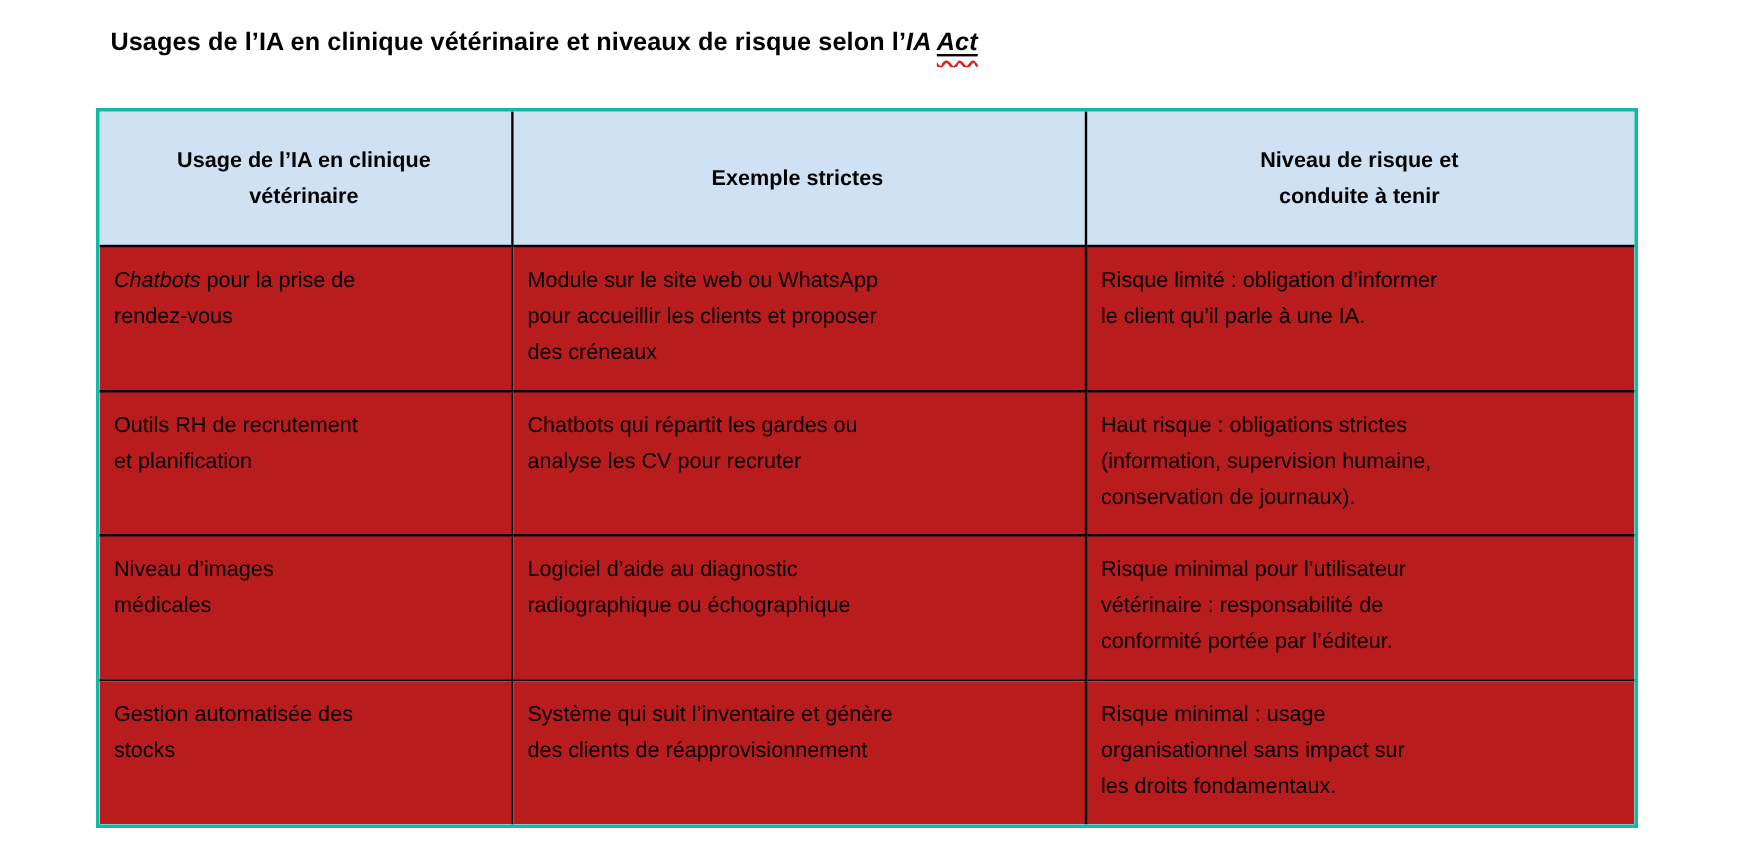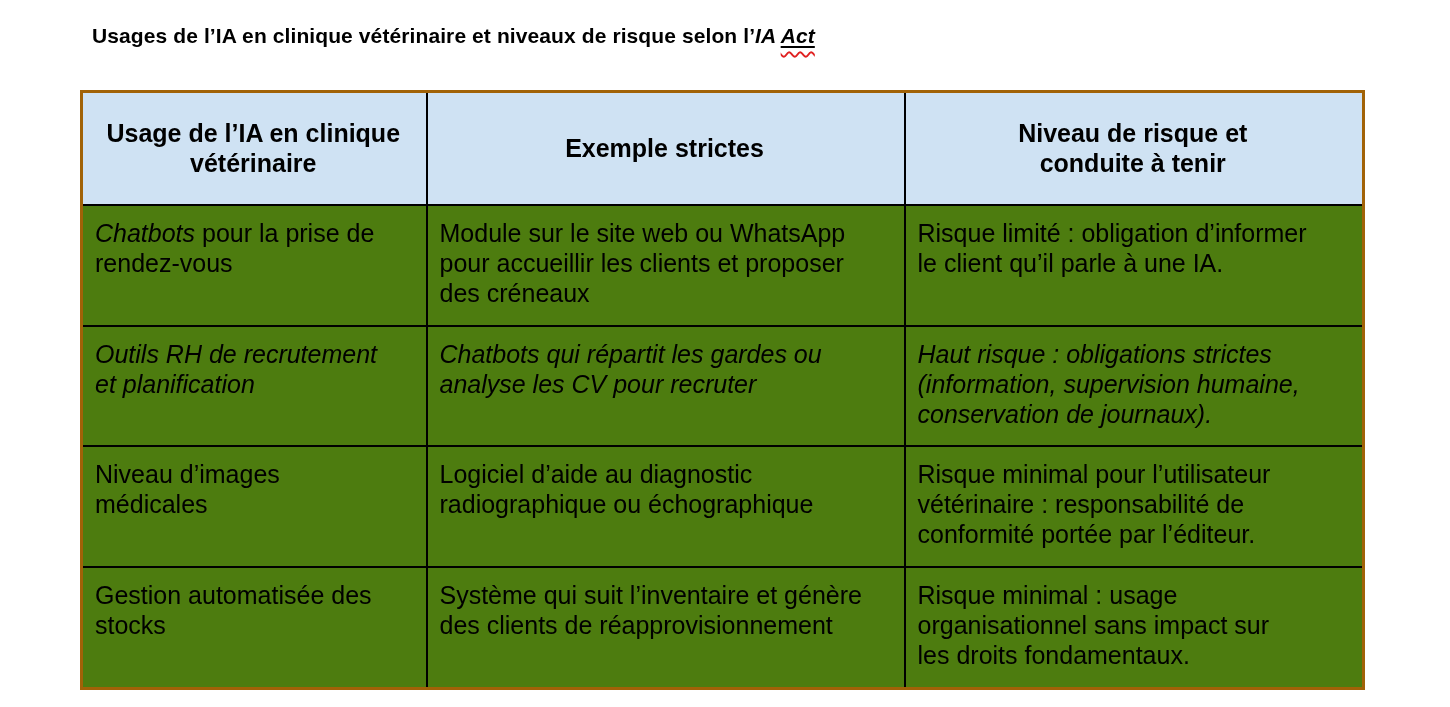--- a/index.html
+++ b/index.html
@@ -40,48 +40,48 @@
     text-decoration-thickness: 1.5px;
     text-underline-offset: 8px;
   }
   table.ai-table {
     position: absolute;
     left: 80px;
     top: 90px;
     width: 1282px;
     border-collapse: collapse;
     table-layout: fixed;
-    border: 3px solid #a16207;
-    font-size: 25px;
+    border: 3px solid #14b8a6;
+    font-size: 18px;
   }
   table.ai-table col.c1 { width: 345px; }
   table.ai-table col.c2 { width: 478px; }
   table.ai-table col.c3 { width: 459px; }
   table.ai-table th, table.ai-table td {
     border: 2px solid #000000;
     padding: 12px 14px 12px 12px;
     line-height: 30px;
     overflow: hidden;
   }
   table.ai-table th {
     background: #cfe2f3;
     height: 113px;
     font-weight: bold;
     text-align: center;
     vertical-align: middle;
     box-sizing: border-box;
   }
   table.ai-table td {
-    background: #4d7c0f;
+    background: #b91c1c;
     text-align: left;
     vertical-align: top;
     box-sizing: border-box;
   }
   tr.r1 td { height: 121px; }
-  tr.r2 td { height: 120px; font-style: italic; }
+  tr.r2 td { height: 120px; }
   tr.r3 td { height: 121px; }
   tr.r4 td { height: 122px; }
   .cell-text { white-space: pre-line; }
   .italic { font-style: italic; }
 </style>
 </head>
 <body>
 
 <div class="page">
 

